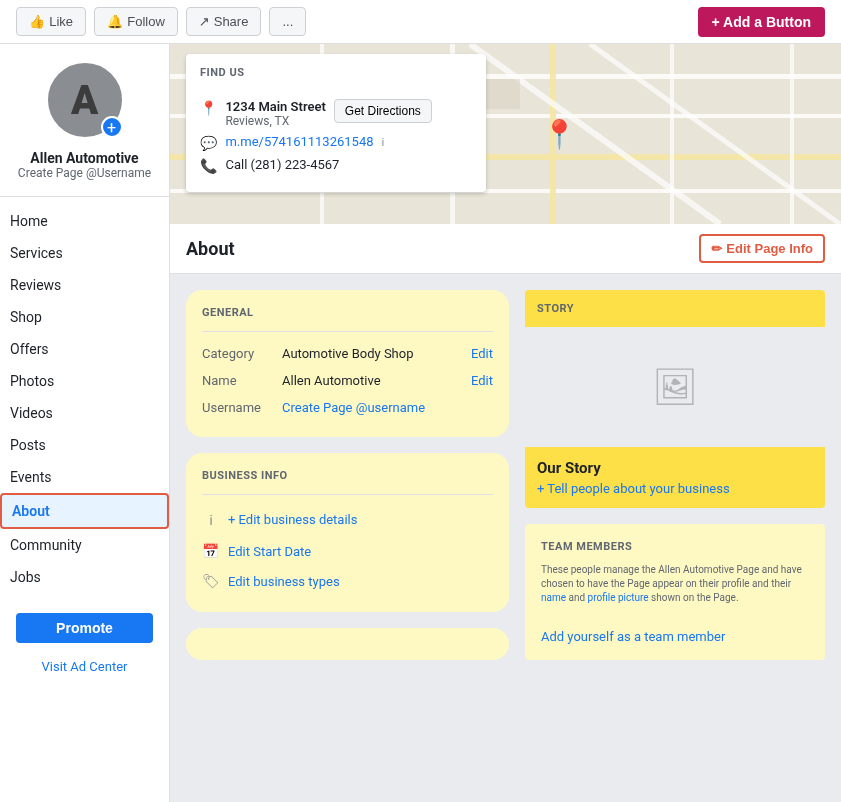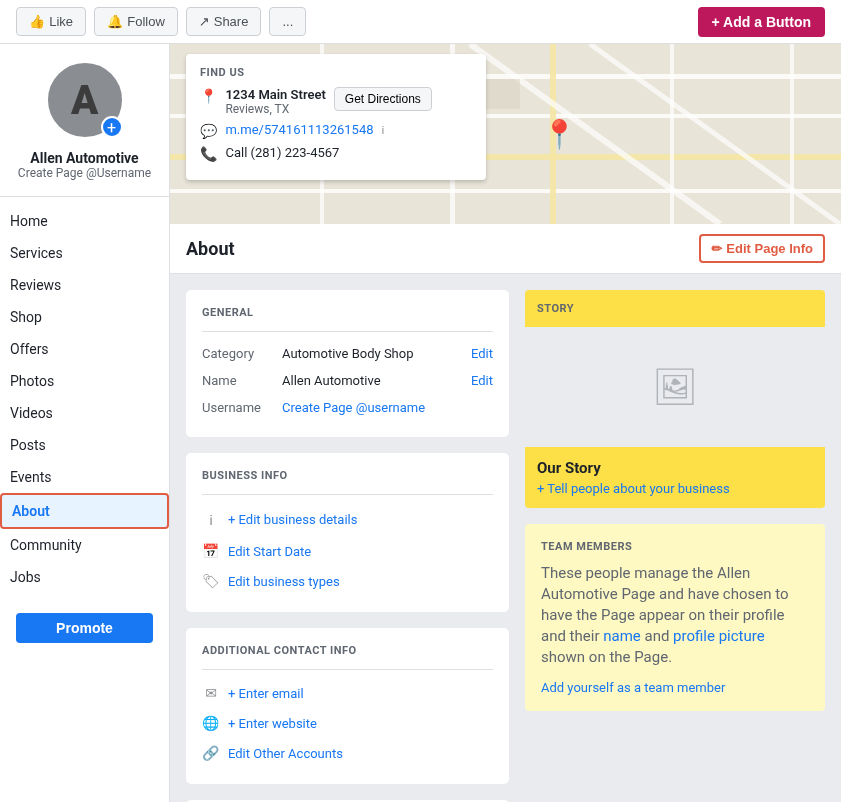--- a/index.html
+++ b/index.html
@@ -29,41 +29,41 @@
     .promote-btn { margin: 12px 16px; background: #1877f2; color: #fff; border: none; border-radius: 4px; padding: 7px 0; width: calc(100% - 32px); font-size: 14px; font-weight: 600; cursor: pointer; }
     .visit-link { display: block; text-align: center; color: #1877f2; font-size: 13px; padding: 4px 16px; cursor: pointer; }
 
     
     .content-area { flex: 1; display: flex; flex-direction: column; }
 
     
     .cover-area { background: #e0e0e0; height: 180px; position: relative; overflow: hidden; }
     .map-bg { width: 100%; height: 100%; background: #e8e8e8; position: relative; }
     .find-us-card { position: absolute; top: 10px; left: 16px; background: #fff; border-radius: 4px; padding: 12px 14px; width: 300px; box-shadow: 0 2px 4px rgba(0,0,0,0.2); }
-    .find-us-title { font-size: 11px; font-weight: 700; color: #606770; letter-spacing: 0.5px; margin-bottom: 8px; }
+    .find-us-title { font-size: 11px; font-weight: 700; color: #606770; letter-spacing: 0.5px; margin-bottom: 20px; }
     .find-us-row { display: flex; align-items: flex-start; gap: 8px; margin-bottom: 6px; font-size: 13px; }
     .find-us-row .address-text { color: #1d2129; font-weight: 600; flex: 1; }
     .find-us-icon { color: #e05d44; font-size: 14px; margin-top: 1px; }
     .find-us-icon.blue { color: #1877f2; }
     .find-us-icon.gray { color: #606770; }
     .get-dir-btn { border: 1px solid #ccd0d5; border-radius: 4px; background: #f5f6f7; padding: 4px 10px; font-size: 12px; cursor: pointer; white-space: nowrap; }
     .messenger-link { color: #1877f2; }
     .info-icon { color: #8a8d91; font-size: 11px; }
 
     
     .about-header { background: #fff; padding: 10px 16px; display: flex; align-items: center; justify-content: space-between; border-bottom: 1px solid #dddfe2; }
     .about-title { font-size: 18px; font-weight: 700; }
     .edit-page-info-btn { display: inline-flex; align-items: center; gap: 4px; padding: 5px 10px; border: 2px solid #e05d44; border-radius: 4px; color: #e05d44; font-size: 13px; font-weight: 600; cursor: pointer; background: #fff; }
 
     
     .two-col { display: flex; gap: 16px; padding: 16px; background: #e9ebee; }
 
     
     .left-panel { flex: 1; display: flex; flex-direction: column; gap: 0; }
-    .section-card { background: #ffffff; border-radius: 5px; padding: 16px; margin-bottom: 16px; }
+    .section-card { background: #fef9c3; border-radius: 16px; padding: 16px; margin-bottom: 16px; }
     .section-title { font-size: 11px; font-weight: 700; color: #606770; letter-spacing: 0.5px; margin-bottom: 12px; text-transform: uppercase; }
     .divider { border: none; border-top: 1px solid #dddfe2; margin: 8px 0; }
     .info-row { display: flex; align-items: center; padding: 6px 0; font-size: 13px; }
     .info-label { color: #606770; width: 80px; flex-shrink: 0; }
     .info-value { flex: 1; color: #1d2129; }
     .info-edit { color: #1877f2; cursor: pointer; font-size: 13px; font-weight: 400; margin-left: auto; }
     .info-link { color: #1877f2; cursor: pointer; }
     .action-link { display: flex; align-items: center; gap: 8px; padding: 7px 0; font-size: 13px; cursor: pointer; }
     .action-link .lnk { color: #1877f2; }
     .action-icon { color: #8a8d91; font-size: 14px; width: 18px; text-align: center; }
@@ -72,21 +72,21 @@
     .right-panel { width: 300px; flex-shrink: 0; }
     .story-card { background: #fde047; border-radius: 4px; margin-bottom: 16px; overflow: hidden; }
     .story-card-top { height: 120px; background: #e9ebee; display: flex; align-items: center; justify-content: center; }
     .story-img-icon { color: #b0b3b8; font-size: 36px; }
     .story-card-body { padding: 12px; }
     .story-card-title { font-weight: 700; font-size: 15px; margin-bottom: 4px; }
     .story-card-link { color: #1877f2; font-size: 13px; cursor: pointer; }
 
     .team-card { background: #fef9c3; border-radius: 4px; padding: 16px; }
     .team-title { font-size: 11px; font-weight: 700; color: #606770; letter-spacing: 0.5px; margin-bottom: 10px; text-transform: uppercase; }
-    .team-desc { font-size: 15px; color: #606770; line-height: 1.4; margin-bottom: 12px; }
+    .team-desc { font-size: 10px; color: #606770; line-height: 1.4; margin-bottom: 24px; }
     .team-desc a { color: #1877f2; cursor: pointer; text-decoration: none; }
     .team-add-link { color: #1877f2; font-size: 13px; cursor: pointer; }
   </style>
 </head>
 <body>
 
 <div class="page-wrapper">
 
   <div class="top-bar">
     <button class="action-btn">
@@ -130,20 +130,21 @@
         <li class="nav-item">Offers</li>
         <li class="nav-item">Photos</li>
         <li class="nav-item">Videos</li>
         <li class="nav-item">Posts</li>
         <li class="nav-item">Events</li>
         <li class="nav-item active">About</li>
         <li class="nav-item">Community</li>
         <li class="nav-item">Jobs</li>
       </ul>
       <button class="promote-btn">Promote</button>
+      <a class="visit-link">Visit Ad Center</a>
     </div>
 
     <div class="content-area">
 
       <div class="cover-area">
         <div class="map-bg">
           
           <svg width="100%" height="100%" xmlns="http://www.w3.org/2000/svg">
             <rect width="100%" height="100%" fill="#e8e4d8"></rect>
 
@@ -232,36 +233,20 @@
             <div class="action-link">
               <span class="action-icon">📅</span>
               <span class="lnk">Edit Start Date</span>
             </div>
             <div class="action-link">
               <span class="action-icon">🏷</span>
               <span class="lnk">Edit business types</span>
             </div>
           </div>
 
-          <div class="section-card">
-            <div class="section-title">ADDITIONAL CONTACT INFO</div>
-            <hr class="divider">
-            <div class="action-link">
-              <span class="action-icon">✉</span>
-              <span class="lnk">+ Enter email</span>
-            </div>
-            <div class="action-link">
-              <span class="action-icon">🌐</span>
-              <span class="lnk">+ Enter website</span>
-            </div>
-            <div class="action-link">
-              <span class="action-icon">🔗</span>
-              <span class="lnk">Edit Other Accounts</span>
-            </div>
-          </div>
 
           <div class="section-card">
             
             
             
             
             
             
             
           </div>

